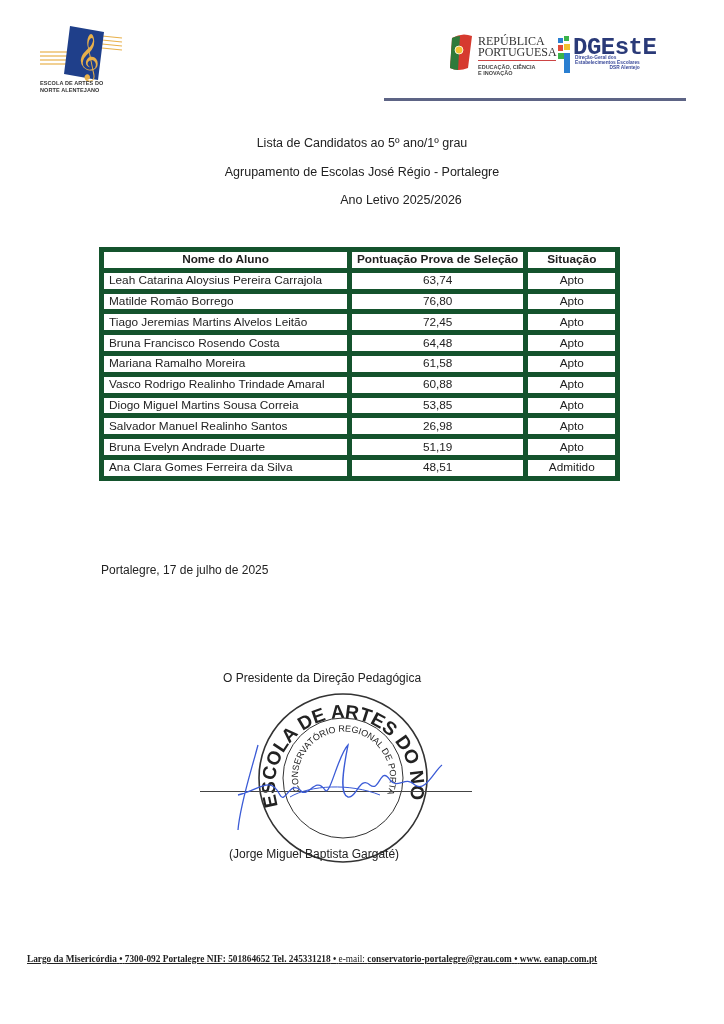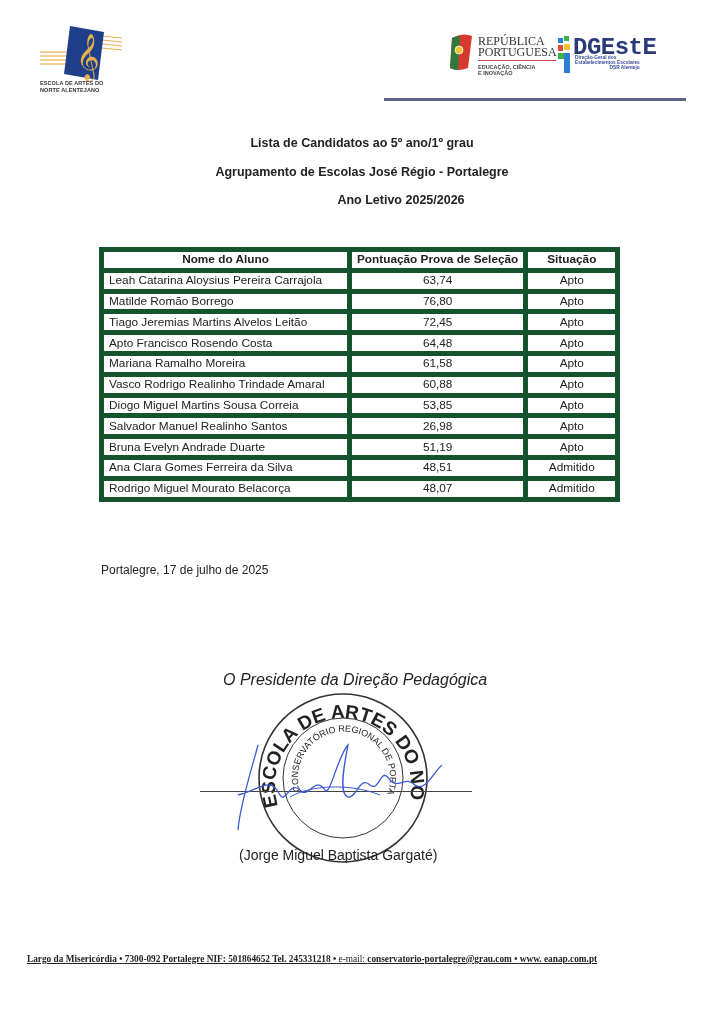--- a/index.html
+++ b/index.html
@@ -16,38 +16,38 @@
   #rp-text { left:478px; top:36px; font-family:"Liberation Serif", serif; font-size:12px; line-height:11px; color:#333; }
   #rp-rule { left:478px; top:60px; width:78px; height:1px; background:#c44; }
   #edu-text { left:478px; top:64px; font-size:5.5px; line-height:6px; font-weight:bold; color:#444; }
   #dge-icon { left:558px; top:36px; width:14px; height:38px; }
   #dge-title { left:573px; top:34px; font-family:"Liberation Mono", monospace; font-weight:bold; font-size:24px; color:#2a3a78; letter-spacing:-0.5px; }
   #dge-sub { left:575px; top:55px; font-size:4.8px; line-height:5.2px; font-weight:bold; color:#3a4a9a; }
   #dge-sub .r { text-align:right; }
   #header-rule { left:384px; top:98px; width:302px; height:3px; background:#5d6485; }
 
   
-  .title { left:0; width:724px; text-align:center; font-weight:bold; font-size:12.5px; color:#222; }
+  .title { left:0; width:724px; text-align:center; font-weight:normal; font-size:12.5px; color:#222; }
   #title1 { top:136px; }
   #title2 { top:165px; }
   #title3 { top:193px;margin-left:39px; }
 
   
   #results-table { left:99px; top:247px; border-collapse:collapse; font-size:11.8px; }
   #results-table td, #results-table th { border:5px solid #14532d; padding:0 5px; height:15.8px; line-height:15px; white-space:nowrap; }
   #results-table th { font-weight:bold; text-align:center; }
   .c1 { width:233px; text-align:left; }
   .c2 { width:156px; text-align:center; }
   .c3 { width:77px; text-align:center; }
 
   
   #date-line { left:101px; top:563px; font-size:12px; }
-  #president-title { left:223px; top:671px; font-size:16px;font-style:italic; }
+  #president-title { left:223px; top:671px; font-size:12px; }
   #sig-line { left:200px; top:791px; width:272px; height:1px; background:#444; }
-  #signer-name { left:239px; top:799px; font-size:14px; color:#222;margin-top:48px; }
+  #signer-name { left:229px; top:799px; font-size:12px; color:#222;margin-top:48px; }
   #stamp { left:238px; top:686px; width:210px; height:180px; }
   #signature { left:230px; top:735px; width:220px; height:100px; }
 
   
   #footer { left:27px; top:954px; font-family:"Liberation Serif", serif; font-size:9.3px; font-weight:bold; color:#222; text-decoration:underline; white-space:nowrap; }
   #footer .sep { text-decoration:none; }
 </style>
 </head>
 <body>
 
@@ -129,21 +129,21 @@
         <td class="c1">Matilde Romão Borrego</td>
         <td class="c2">76,80</td>
         <td class="c3">Apto</td>
       </tr>
       <tr>
         <td class="c1">Tiago Jeremias Martins Alvelos Leitão</td>
         <td class="c2">72,45</td>
         <td class="c3">Apto</td>
       </tr>
       <tr>
-        <td class="c1">Apto Francisco Rosendo Costa</td>
+        <td class="c1">Bruna Francisco Rosendo Costa</td>
         <td class="c2">64,48</td>
         <td class="c3">Apto</td>
       </tr>
       <tr>
         <td class="c1">Mariana Ramalho Moreira</td>
         <td class="c2">61,58</td>
         <td class="c3">Apto</td>
       </tr>
       <tr>
         <td class="c1">Vasco Rodrigo Realinho Trindade Amaral</td>
@@ -161,25 +161,20 @@
         <td class="c3">Apto</td>
       </tr>
       <tr>
         <td class="c1">Bruna Evelyn Andrade Duarte</td>
         <td class="c2">51,19</td>
         <td class="c3">Apto</td>
       </tr>
       <tr>
         <td class="c1">Ana Clara Gomes Ferreira da Silva</td>
         <td class="c2">48,51</td>
-        <td class="c3">Admitido</td>
-      </tr>
-      <tr>
-        <td class="c1">Rodrigo Miguel Mourato Belacorça</td>
-        <td class="c2">48,07</td>
         <td class="c3">Admitido</td>
       </tr>
     </tbody>
 </table>
 
 <div class="abs" id="date-line">Portalegre, 17 de julho de 2025</div>
 <div class="abs" id="president-title">O Presidente da Direção Pedagógica</div>
 
 <svg class="abs" id="stamp" viewBox="0 0 210 180">
   <defs>

